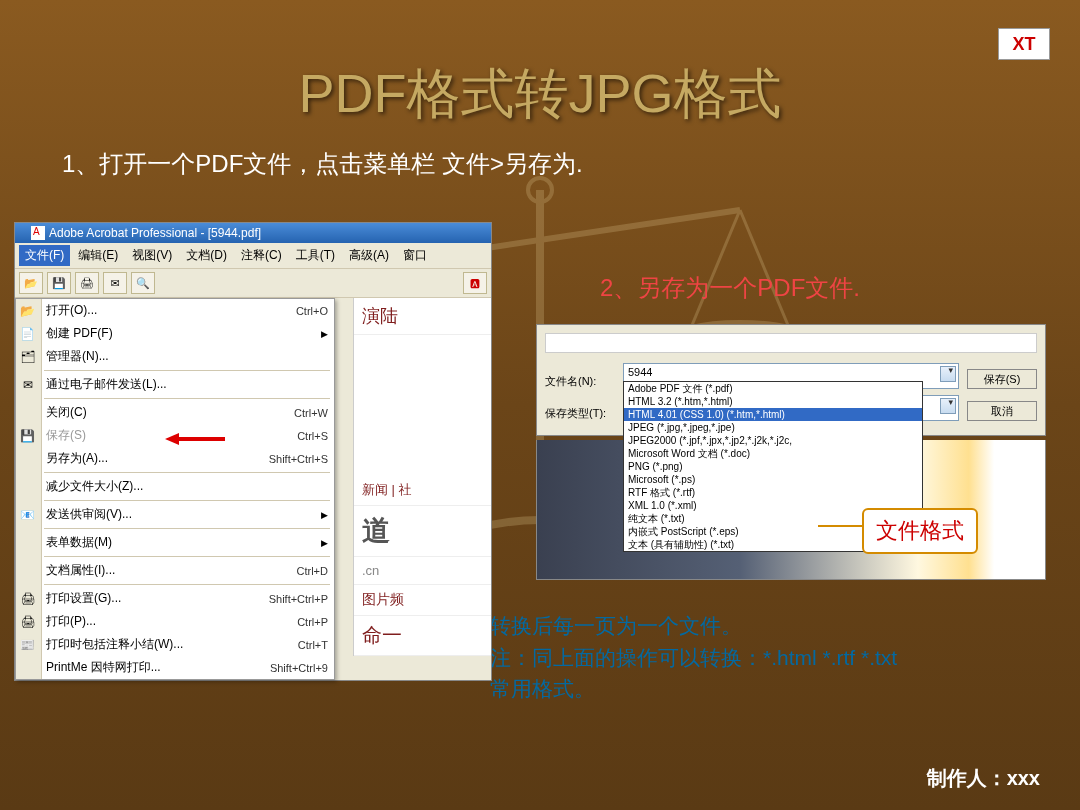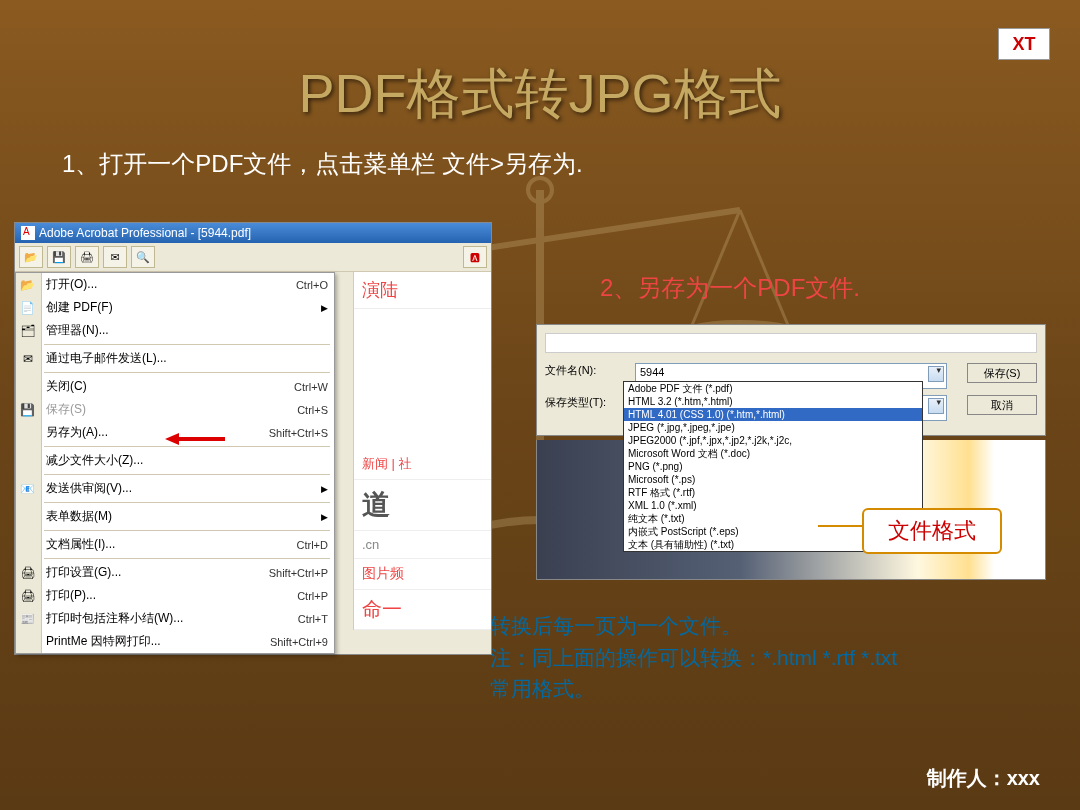--- a/index.html
+++ b/index.html
@@ -90,21 +90,21 @@
     width: 478px;
     background: #ece9d8;
     border: 1px solid #888;
     font-family: Tahoma, Arial, sans-serif;
     font-size: 12px;
     z-index: 3;
   }
   .acrobat-title {
     background: linear-gradient(to bottom, #4a8cd8, #2563b0);
     color: #fff;
-    padding: 3px 6px;
+    padding: 3px 16px;
     display: flex;
     align-items: center;
     gap: 4px;
     font-size: 12px;
   }
   .acrobat-title .pdf-icon {
     width: 14px; height: 14px; background: #fff; display: inline-block;
     position: relative;
   }
   .acrobat-title .pdf-icon::after {
@@ -193,40 +193,40 @@
   .behind {
     position: absolute;
     left: 338px;
     width: 138px;
     background: #fff;
     border-left: 1px solid #ccc;
   }
   .behind-txt {
     padding: 6px 8px;
     font-size: 18px;
-    color: #ef4444;
+    color: #7f1d1d;
     border-bottom: 1px solid #eee;
   }
   
   .save-dlg {
     position: absolute;
     top: 324px;
     left: 536px;
     width: 510px;
     background: #ece9d8;
     border: 1px solid #888;
     font-family: Tahoma, Arial, sans-serif;
     font-size: 11px;
     padding: 8px;
     z-index: 3;
   }
   .dlg-row {
     display: flex;
-    align-items: flex-start;
-    gap: 20px;
+    align-items: flex-end;
+    gap: 8px;
     margin-bottom: 6px;
   }
   .dlg-row label { width: 70px; }
   .dlg-row .combo {
     flex: 1;
     background: #fff;
     border: 1px solid #7f9db9;
     padding: 2px 18px 2px 4px;
     position: relative;
     height: 26px;
@@ -275,21 +275,21 @@
   .dlg-dd-item.sel {
     background: #316ac5;
     color: #fff;
   }
   .callout {
     position: absolute;
     top: 508px;
     left: 862px;
     background: #fff;
     border: 2px solid #d48b00;
-    padding: 6px 24px;
+    padding: 6px 12px;
     font-size: 22px;
     color: #c00;
     border-radius: 6px;
     z-index: 5;
   }
   .callout-line {
     position: absolute;
     top: 525px;
     left: 818px;
     width: 48px;
@@ -327,20 +327,30 @@
 
 <div class="logo">XT</div>
 <div class="title">PDF格式转JPG格式</div>
 <div class="step1">1、打开一个PDF文件，点击菜单栏 文件&gt;另存为.</div>
 <div class="step2">2、另存为一个PDF文件.</div>
 
 <div class="acrobat">
   <div class="acrobat-title">
     <span class="pdf-icon"></span>
     <span>Adobe Acrobat Professional - [5944.pdf]</span>
+  </div>
+  <div class="menubar">
+    <span class="active">文件(F)</span>
+    <span>编辑(E)</span>
+    <span>视图(V)</span>
+    <span>文档(D)</span>
+    <span>注释(C)</span>
+    <span>工具(T)</span>
+    <span>高级(A)</span>
+    <span>窗口</span>
   </div>
   <div class="toolbar">
     <div class="tb-btn">📂</div>
     <div class="tb-btn">💾</div>
     <div class="tb-btn">🖨</div>
     <div class="tb-btn">✉</div>
     <div class="tb-btn">🔍</div>
     <div style="flex:1"></div>
     <div class="tb-btn" style="color:#c00">🅰</div>
   </div>

